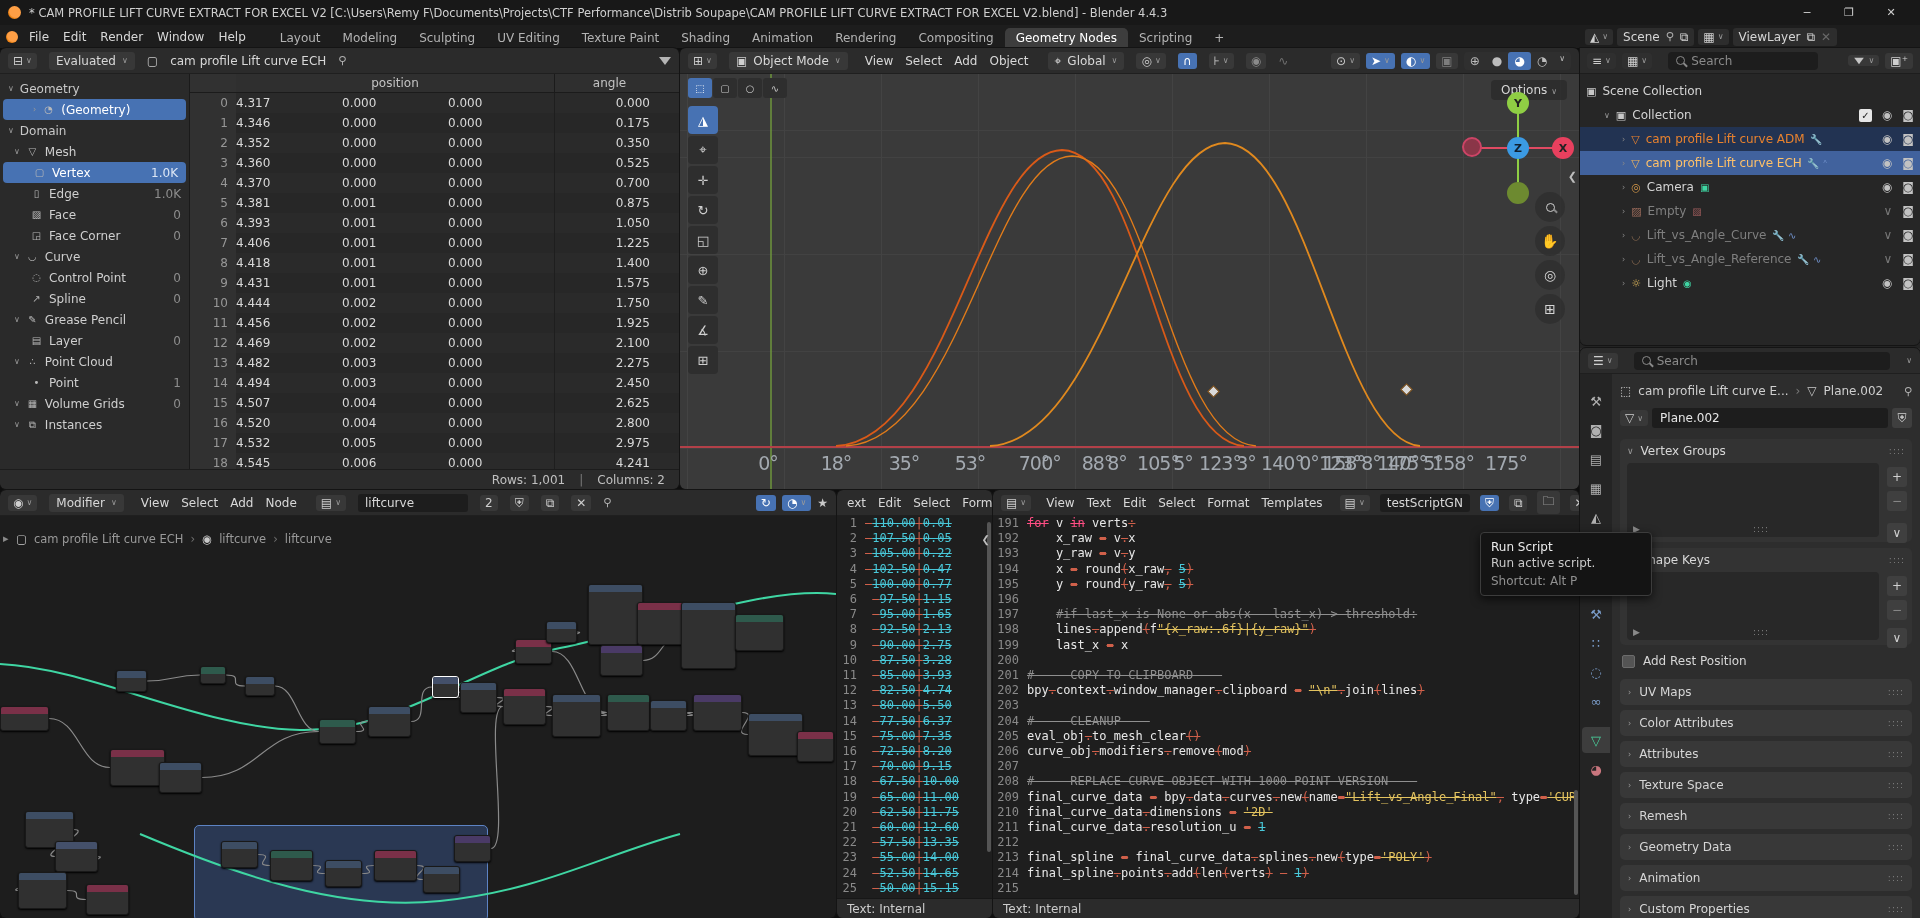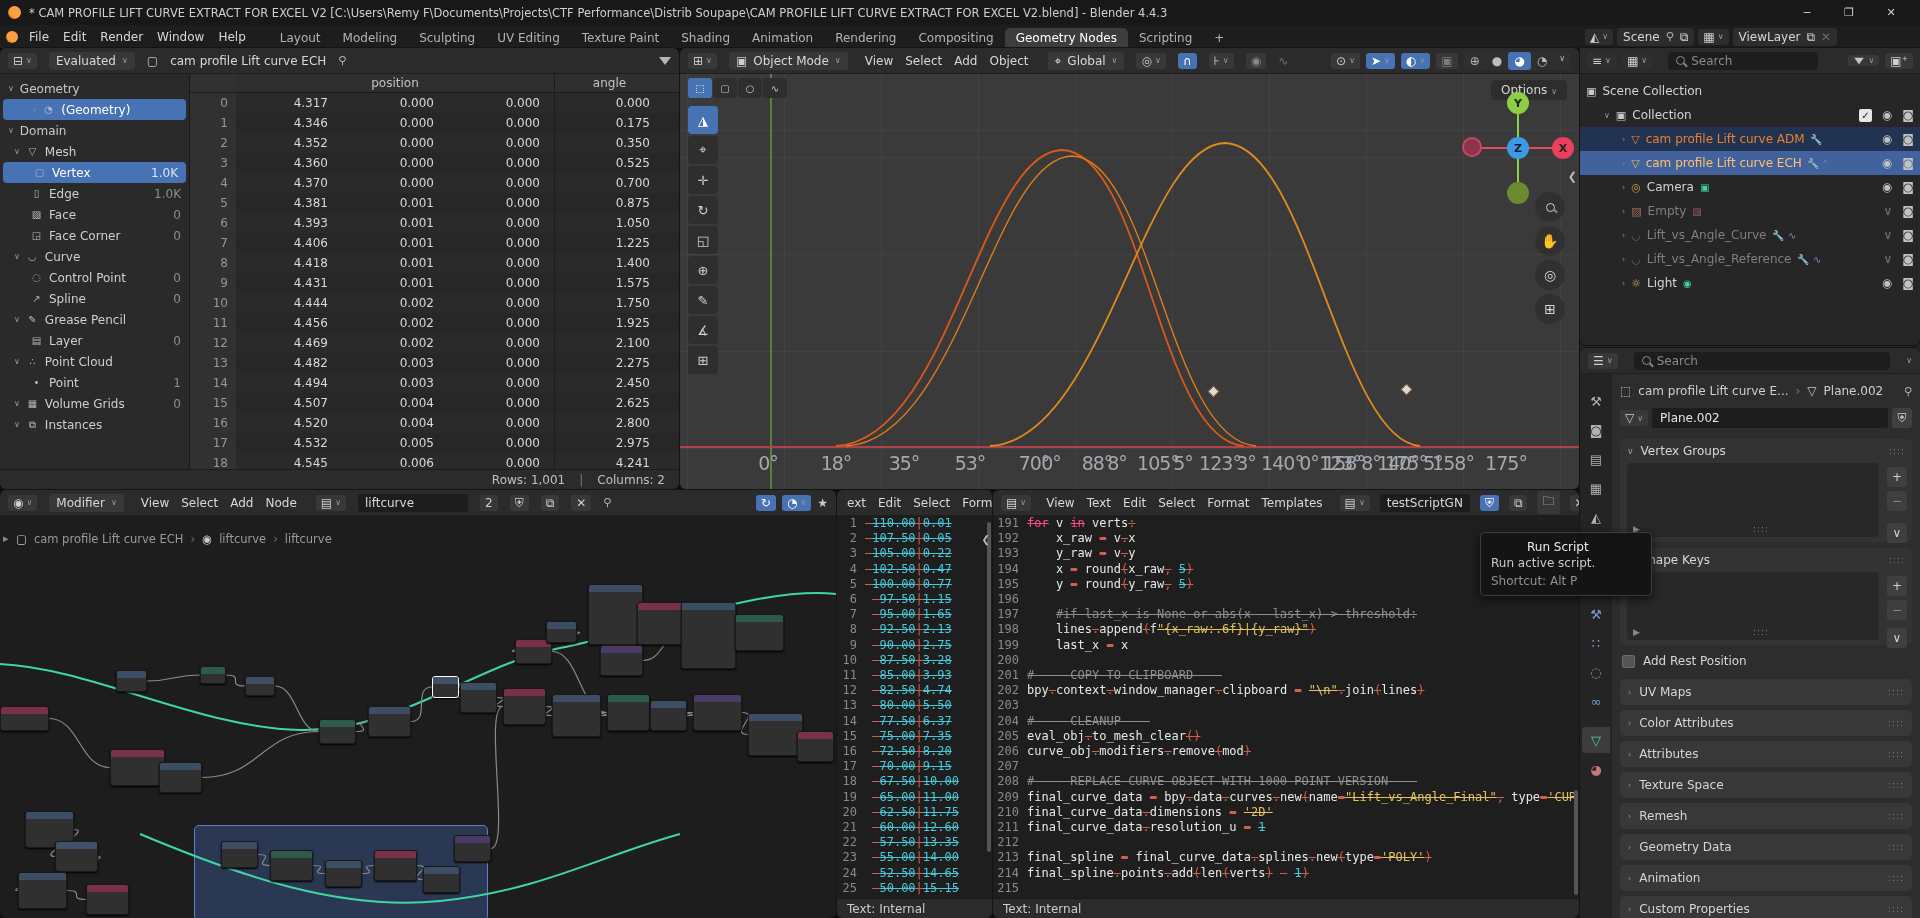--- a/index.html
+++ b/index.html
@@ -34,21 +34,21 @@
   .ss-row.sel { background:#4772b3; border-radius:4px; margin:0 3px; color:#fff; }
   .ss-row.sel .cnt { color:#dce6f5; }
   .ss-sec { color:#c8c8c8; }
   .ss-ico { width:13px; text-align:center; color:#b9b9b9; font-size:10px; }
   #ss-table { flex:1; background:#242424; position:relative; font-size:12px; }
   .t-hdr { display:flex; height:19px; background:#2f2f2f; color:#c3c3c3; border-bottom:1px solid #1b1b1b; }
   .t-row { display:flex; height:20px; }
   .t-row:nth-child(odd) { background:#272727; }
   .t-row:nth-child(even) { background:#2a2a2a; }
   .c-idx { width:46px; background:#313131; color:#979797; text-align:right; padding-right:8px; line-height:20px; }
-  .c-v { width:106px; text-align:right; padding-right:14px; line-height:20px; color:#d9d9d9; }
+  .c-v { width:106px; text-align:left; padding-right:14px; line-height:20px; color:#d9d9d9; }
   .c-a { width:110px; text-align:right; padding-right:14px; line-height:20px; color:#d9d9d9; border-left:1px solid #1e1e1e; }
   #ss-foot { position:absolute; bottom:0; left:0; right:0; height:20px; background:#2b2b2b; display:flex; justify-content:flex-end; align-items:center; padding-right:14px; color:#c0c0c0; gap:14px; border-top:1px solid #1c1c1c; }
   
   #viewport { left:680px; top:48px; width:899px; height:441px; background:#3a3a3a; }
   #vp-canvas { position:absolute; top:26px; left:0; right:0; bottom:0; background-color:#3a3a3a;
     background-image:repeating-linear-gradient(to right,#434343 0 1px,transparent 1px 97px),
                      repeating-linear-gradient(to bottom,#424242 0 1px,transparent 1px 97px);
     background-position:7px 83px; }
   #red-axis { position:absolute; left:0; right:0; top:372px; height:2px; background:#b24048; }
   #green-axis { position:absolute; left:90px; top:0; bottom:0; width:2px; background:rgba(110,150,60,.75); }
@@ -113,21 +113,21 @@
   .listbox { background:#282828; border-radius:4px; height:74px; margin-top:5px; margin-right:26px; position:relative; }
   .listbox .pb { position:absolute; left:6px; bottom:3px; color:#8a8a8a; font-size:9px; }
   .listbox .lg { position:absolute; left:50%; bottom:3px; color:#7d7d7d; font-size:9px; letter-spacing:1px; }
   .sidebtns { position:absolute; right:5px; top:28px; display:flex; flex-direction:column; gap:4px; }
   .sq { width:20px; height:20px; background:#3f3f3f; border-radius:3px; color:#d0d0d0; display:flex; align-items:center; justify-content:center; font-size:12px; }
   .secbar { background:#383838; border-radius:5px; height:26px; margin-top:5px; display:flex; align-items:center; gap:8px; padding:0 8px; color:#d6d6d6; }
   .chkrow { display:flex; align-items:center; gap:8px; height:26px; margin-top:3px; color:#d6d6d6; padding-left:2px; }
   .cb-empty { width:13px; height:13px; border:1px solid #6c6c6c; border-radius:2px; background:#545454; }
   
   #tooltip { position:absolute; left:1480px; top:532px; width:172px; background:#141414; border:1px solid #3c3c3c; border-radius:4px; padding:7px 10px; z-index:50; box-shadow:0 3px 10px #000a; }
-  #tooltip .t1 { color:#ececec;margin-left:36px; }
+  #tooltip .t1 { color:#ececec; }
   #tooltip .t2 { color:#c9c9c9; margin-top:2px; }
   #tooltip .t3 { color:#909090; margin-top:4px; }
   .mag { width:9px; height:9px; border:1.5px solid #8a8a8a; border-radius:50%; position:relative; display:inline-block; }
   .mag::after { content:""; position:absolute; width:5px; height:1.5px; background:#8a8a8a; transform:rotate(45deg); right:-4px; bottom:-1px; }
   .funnel { display:inline-block; width:0; height:0; border-left:6px solid transparent; border-right:6px solid transparent; border-top:8px solid #b5b5b5; }
   .pin { color:#b0b0b0; font-size:11px; }
   .star { color:#c9c9c9; }
 </style>
 </head>
 <body>

